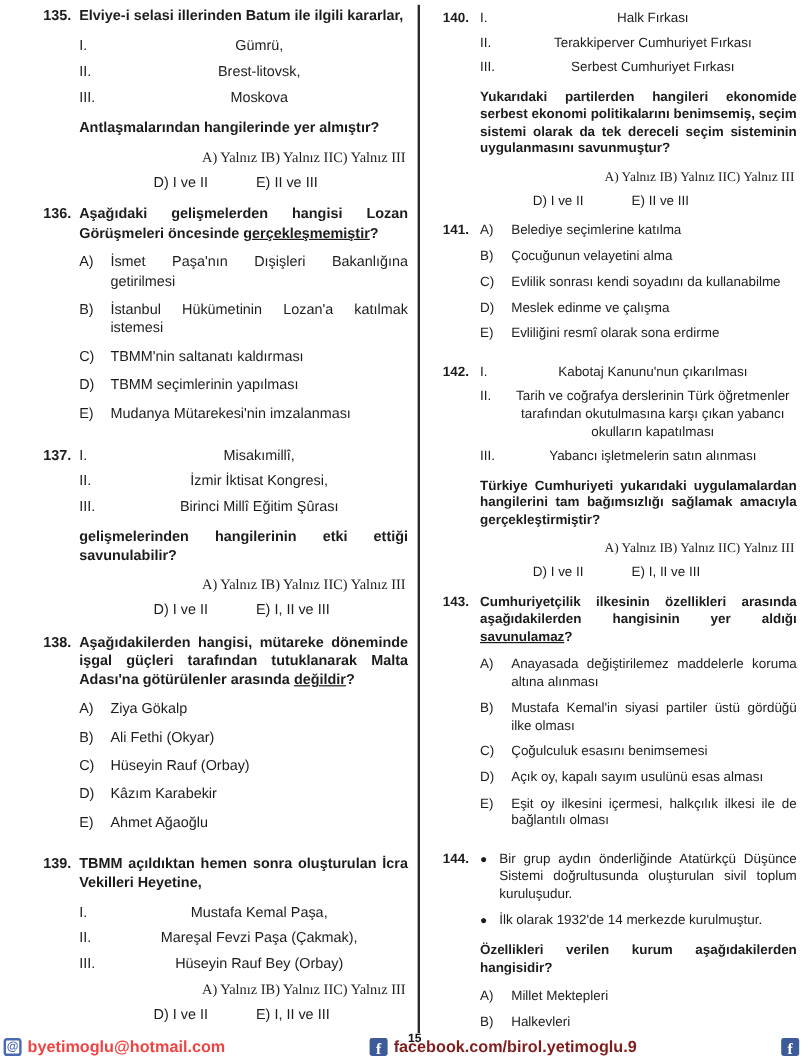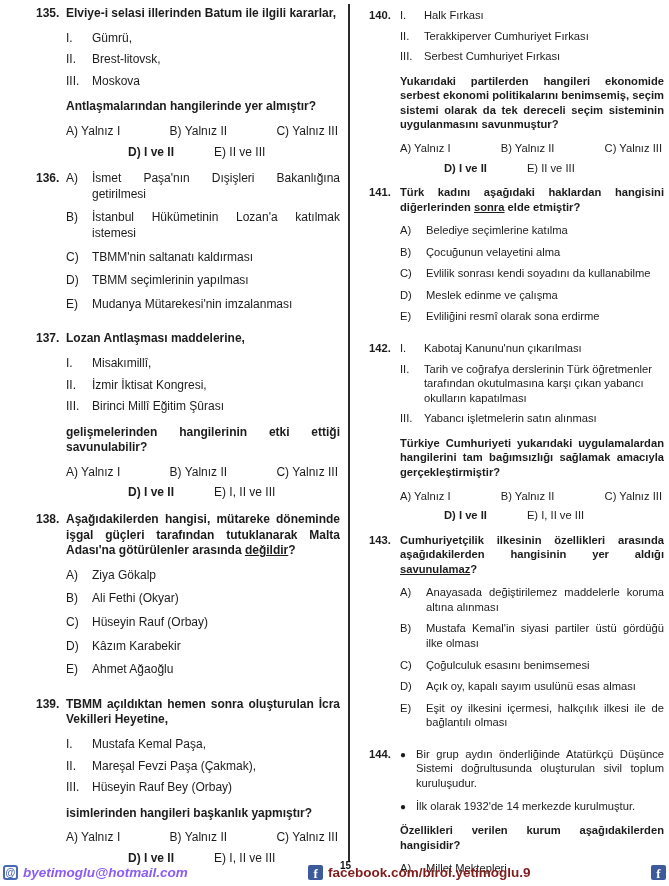--- a/index.html
+++ b/index.html
@@ -20,33 +20,33 @@
   .col-right .qnum{flex:0 0 31px;}
   .qbody{flex:1;min-width:0;}
 
   .stem{font-weight:bold;text-align:justify;margin:0 0 9px 0;}
   .roman + .stem, .bulletrow + .stem{margin-top:10px;}
   .u{text-decoration:underline;}
 
   .roman{display:flex;margin-bottom:6px;}
   .roman .lbl{flex:0 0 26px;}
   .col-right .roman .lbl{flex:0 0 24px;}
-  .roman .txt{flex:1;text-align:left;}
+  .roman .txt{flex:1;text-align:center;}
 
   .bulletrow{display:flex;margin-bottom:8px;text-align:justify;}
   .bulletrow .bdot{flex:0 0 16px;font-size:10px;padding-top:1px;}
 
   .optrow{display:flex;margin-bottom:8px;}
   .col-right .optrow{margin-bottom:7px;}
   .optrow .lbl{flex:0 0 26px;}
   .optrow .txt{flex:1;text-align:justify;}
 
   .oinline{display:flex;}
-  .oinline.row1{justify-content:space-between;margin:2px 2px 5px 0;}
-  .oinline.row2 span:first-child{margin-left:62px;font-weight:bold;}
+  .oinline.row1{justify-content:flex-end;margin:2px 2px 5px 0;font-family:Liberation Serif, serif;}
+  .oinline.row2 span:first-child{margin-left:62px;}
   .oinline.row2 span:last-child{margin-left:40px;}
   .col-right .oinline.row2 span:first-child{margin-left:44px;}
 
   .page-number{position:absolute;left:340px;top:860px;font-size:10px;font-weight:bold;color:#111;}
 
   .footer{
     position:absolute;left:0;top:865px;width:669px;box-sizing:border-box;
     display:flex;justify-content:space-between;align-items:center;
     padding:0 3px;font-weight:bold;font-size:13.5px;white-space:nowrap;
   }
@@ -84,20 +84,21 @@
         </div>
         <div class="oinline row2">
           <span>D) I ve II</span>
           <span>E) II ve III</span>
         </div>
       </div>
     </div>
     <div class="q">
       <div class="qnum">136.</div>
       <div class="qbody">
+        <p class="stem"><span>Aşağıdaki gelişmelerden hangisi Lozan Görüşmeleri öncesinde </span><span class="u">gerçekleşmemiştir</span><span>?</span></p>
         <div class="optrow">
           <span class="lbl">A)</span>
           <span class="txt">İsmet Paşa'nın Dışişleri Bakanlığına getirilmesi</span>
         </div>
         <div class="optrow">
           <span class="lbl">B)</span>
           <span class="txt">İstanbul Hükümetinin Lozan'a katılmak istemesi</span>
         </div>
         <div class="optrow">
           <span class="lbl">C)</span>
@@ -109,21 +110,20 @@
         </div>
         <div class="optrow">
           <span class="lbl">E)</span>
           <span class="txt">Mudanya Mütarekesi'nin imzalanması</span>
         </div>
       </div>
     </div>
     <div class="q">
       <div class="qnum">137.</div>
       <div class="qbody">
-        <p class="stem"><span>Lozan Antlaşması maddelerine,</span></p>
         <div class="roman">
           <span class="lbl">I.</span>
           <span class="txt">Misakımillî,</span>
         </div>
         <div class="roman">
           <span class="lbl">II.</span>
           <span class="txt">İzmir İktisat Kongresi,</span>
         </div>
         <div class="roman">
           <span class="lbl">III.</span>
@@ -176,21 +176,20 @@
           <span class="txt">Mustafa Kemal Paşa,</span>
         </div>
         <div class="roman">
           <span class="lbl">II.</span>
           <span class="txt">Mareşal Fevzi Paşa (Çakmak),</span>
         </div>
         <div class="roman">
           <span class="lbl">III.</span>
           <span class="txt">Hüseyin Rauf Bey (Orbay)</span>
         </div>
-        <p class="stem"><span>isimlerinden hangileri başkanlık yapmıştır?</span></p>
         <div class="oinline row1">
           <span>A) Yalnız I</span>
           <span>B) Yalnız II</span>
           <span>C) Yalnız III</span>
         </div>
         <div class="oinline row2">
           <span>D) I ve II</span>
           <span>E) I, II ve III</span>
         </div>
       </div>
@@ -221,21 +220,20 @@
         </div>
         <div class="oinline row2">
           <span>D) I ve II</span>
           <span>E) II ve III</span>
         </div>
       </div>
     </div>
     <div class="q">
       <div class="qnum">141.</div>
       <div class="qbody">
-        <p class="stem"><span>Türk kadını aşağıdaki haklardan hangisini diğerlerinden </span><span class="u">sonra</span><span> elde etmiştir?</span></p>
         <div class="optrow">
           <span class="lbl">A)</span>
           <span class="txt">Belediye seçimlerine katılma</span>
         </div>
         <div class="optrow">
           <span class="lbl">B)</span>
           <span class="txt">Çocuğunun velayetini alma</span>
         </div>
         <div class="optrow">
           <span class="lbl">C)</span>
@@ -326,21 +324,21 @@
         </div>
       </div>
     </div>
   </div>
 
 <div class="page-number">15</div>
 
 <div class="footer">
   <span class="footer-item">
     <span class="icon at-icon">@</span>
-    <span class="footer-text" style="color: #8b5cf6; font-style: italic;">byetimoglu@hotmail.com</span>
+    <span class="footer-text" style="color: #ef4444;">byetimoglu@hotmail.com</span>
   </span>
   <span class="footer-item">
     <span class="icon fb-icon" style="background: rgb(61, 90, 154);">f</span>
     <span class="footer-text" style="color: #7f1d1d;">facebook.com/birol.yetimoglu.9</span>
   </span>
   <span class="footer-item">
     <span class="icon fb-icon" style="background: rgb(61, 90, 154);">f</span>
   </span>
 </div>
 

